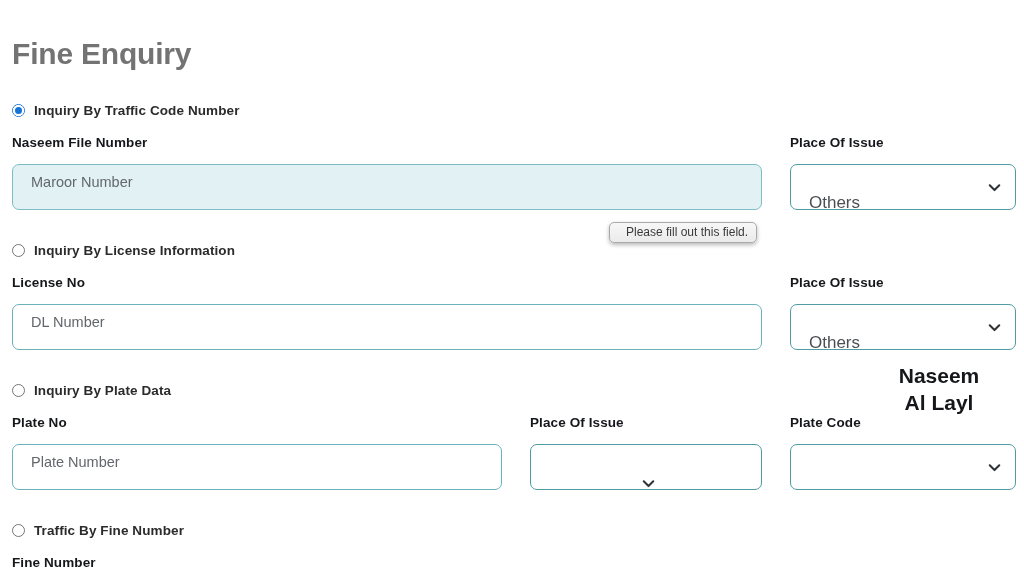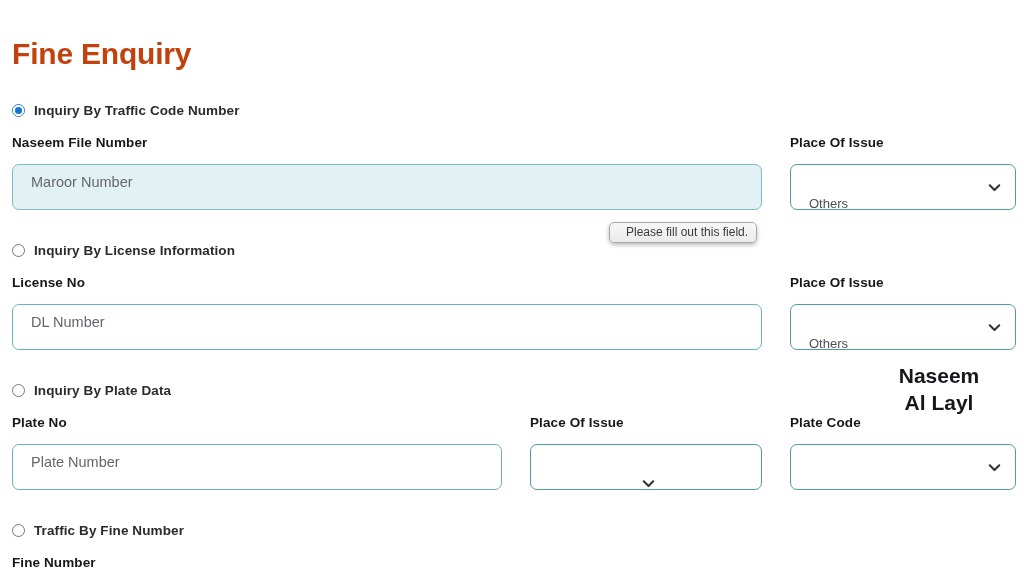--- a/index.html
+++ b/index.html
@@ -25,21 +25,21 @@
   }
 
   
   .page-title {
     position: absolute;
     left: 12px;
     top: 16px;
     font-size: 30px;
     font-weight: bold;
     letter-spacing: -0.2px;
-    color: #c2410c;
+    color: #737373;
     line-height: 1.2;
   }
 
   
   .radio-row {
     position: absolute;
     left: 12px;
     display: flex;
     align-items: center;
     gap: 9px;
@@ -125,21 +125,21 @@
     height: 46px;
     border: 1px solid #4f9aa3;
     border-radius: 7px;
     background: #ffffff;
     display: flex;
     align-items: center;
     padding: 0 14px 0 18px;
   }
   .select-value {
     flex: 1 1 auto;
-    font-size: 13px;
+    font-size: 17px;
     color: #4b4f54;
     white-space: nowrap;
     overflow: hidden;
     margin-top: 32px;
   }
   .select-value.empty {
     color: transparent;
   }
   .chevron {
     flex: 0 0 auto;

